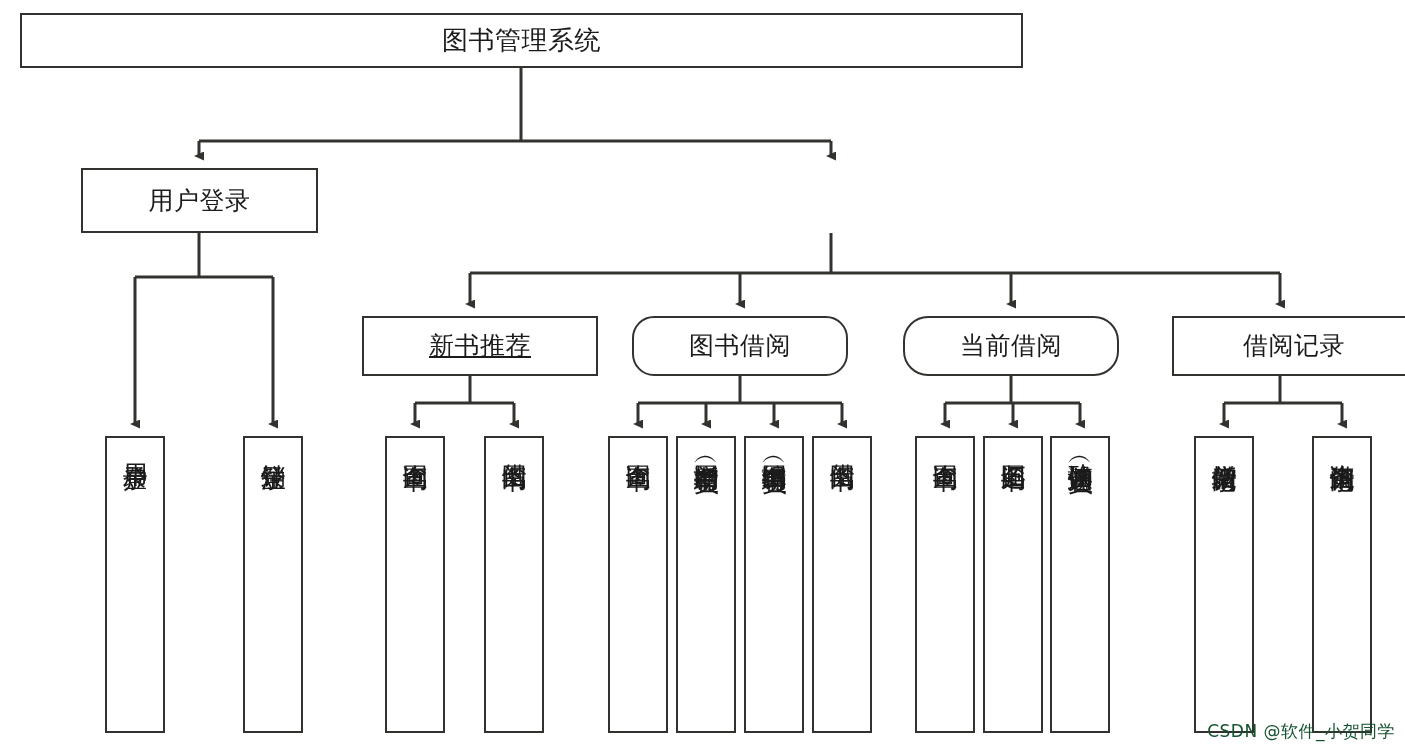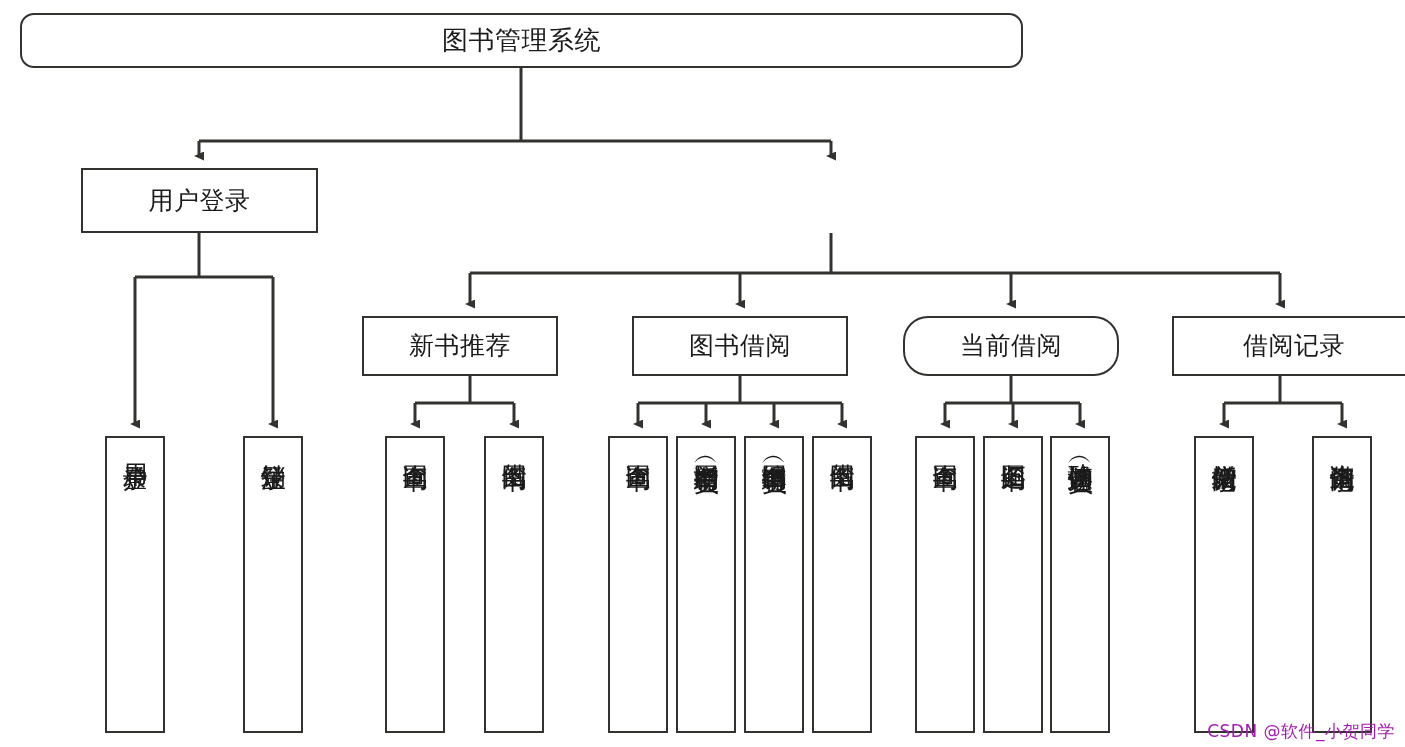--- a/index.html
+++ b/index.html
@@ -56,21 +56,21 @@
     display: block;
   }
   .node.root {
     font-size: 26px;
   }
   #watermark {
     position: absolute;
     right: 10px;
     bottom: 4px;
     font-size: 17px;
-    color: #a21caf;
+    color: #14532d;
     letter-spacing: 0.5px;
     white-space: nowrap;
   }
 </style>
 </head>
 <body>
 
 <div id="canvas">
 
   <svg id="wires" viewBox="0 0 1405 747" width="1405" height="747" xmlns="http://www.w3.org/2000/svg">
@@ -116,32 +116,32 @@
       <path d="M1013,403 L1013,424" marker-end="url(#arrow)"></path>
       <path d="M1080,403 L1080,424" marker-end="url(#arrow)"></path>
 
       <path d="M1280,376 L1280,403"></path>
       <path d="M1224,403 L1342,403"></path>
       <path d="M1224,403 L1224,424" marker-end="url(#arrow)"></path>
       <path d="M1342,403 L1342,424" marker-end="url(#arrow)"></path>
     </g>
   </svg>
 
-  <div class="node horiz root" style="left:20px; top:13px; width:1003px; height:55px;border-radius:14px;">
+  <div class="node horiz root" style="left:20px; top:13px; width:1003px; height:55px;">
     <span>图书管理系统</span>
   </div>
 
   <div class="node horiz" style="left:81px; top:168px; width:237px; height:65px;">
     <span>用户登录</span>
   </div>
 
-  <div class="node horiz" style="left:362px; top:316px; width:196px; height:60px;">
+  <div class="node horiz" style="left:362px; top:316px; width:236px; height:60px;text-decoration:underline;">
     <span>新书推荐</span>
   </div>
-  <div class="node horiz" style="left:632px; top:316px; width:216px; height:60px;">
+  <div class="node horiz" style="left:632px; top:316px; width:216px; height:60px;border-radius:22px;">
     <span>图书借阅</span>
   </div>
   <div class="node horiz" style="left:903px; top:316px; width:216px; height:60px;border-radius:25px;">
     <span>当前借阅</span>
   </div>
   <div class="node horiz" style="left:1172px; top:316px; width:244px; height:60px;">
     <span>借阅记录</span>
   </div>
 
   <div class="node vert" style="left:105px; top:436px; width:60px; height:297px;">

